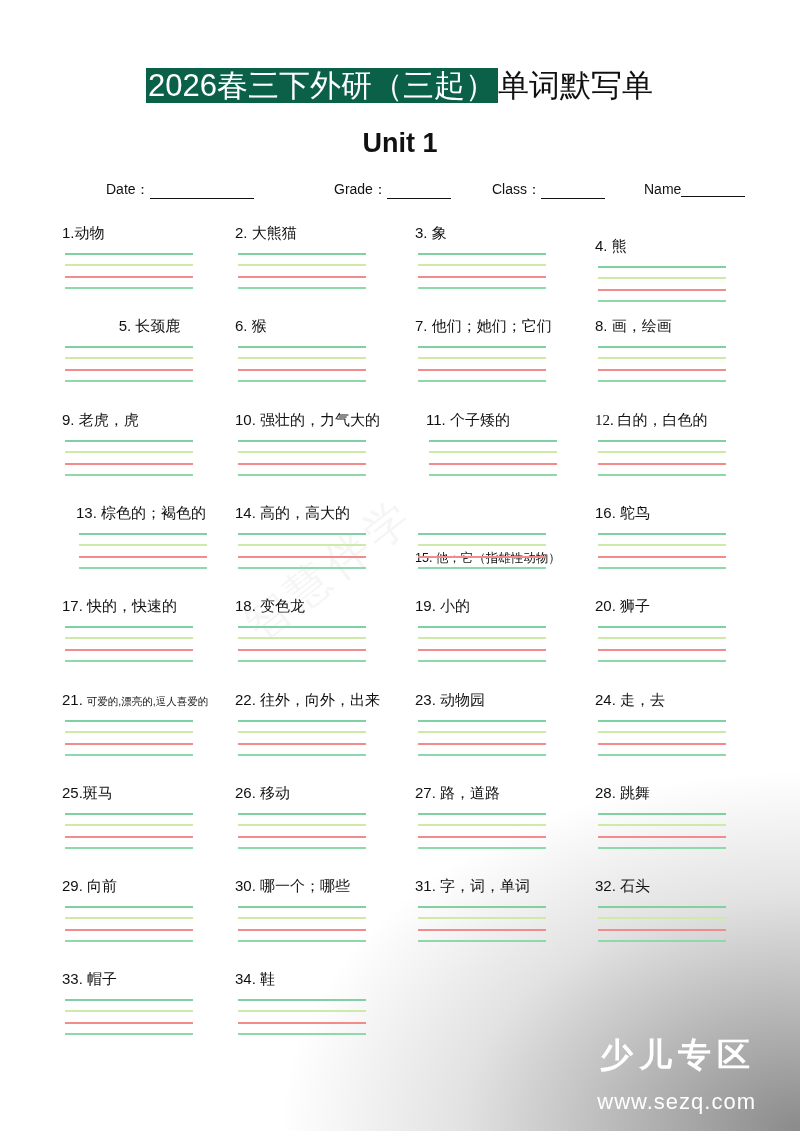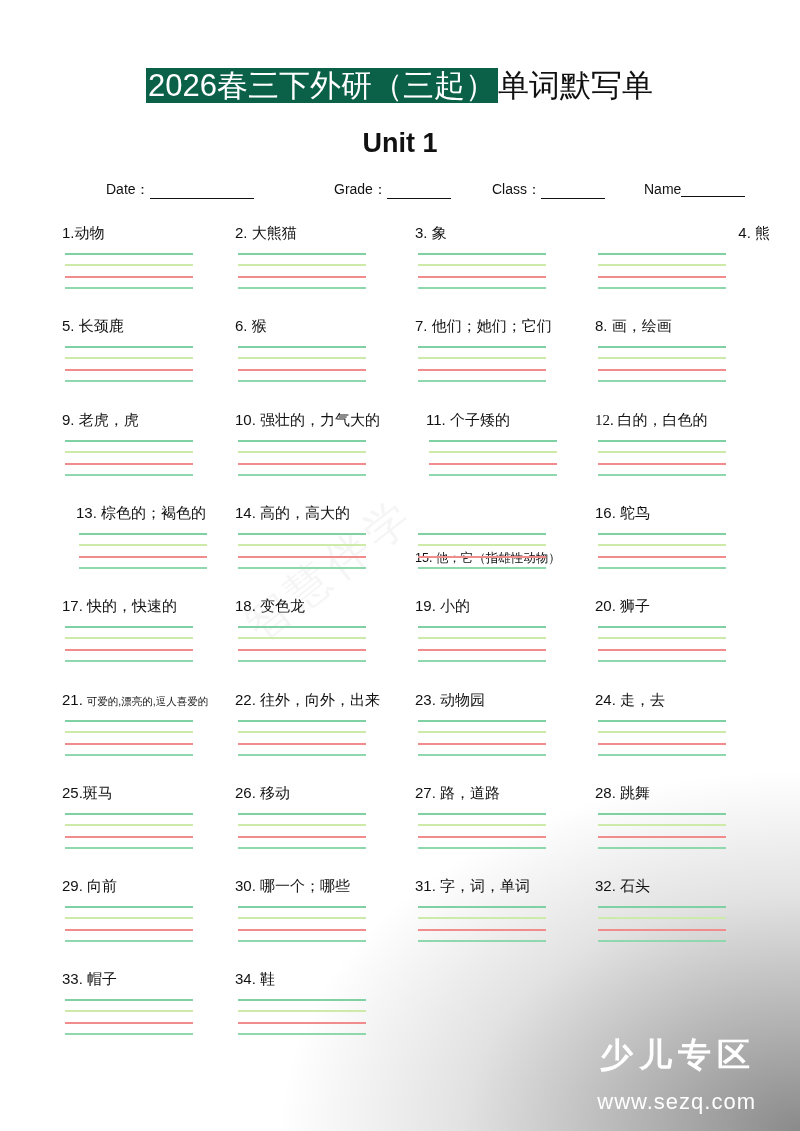--- a/index.html
+++ b/index.html
@@ -70,30 +70,30 @@
     </div>
     <div class="cell" style="left: 415px; top: 224px;">
       <div class="lbl"><span>3.  象</span></div>
       <div class="lines">
         <div class="l1"></div>
         <div class="l2"></div>
         <div class="l3"></div>
         <div class="l4"></div>
       </div>
     </div>
-    <div class="cell" style="left: 595px; top: 224px; text-align: right;">
+    <div class="cell" style="left: 595px; top: 237px;">
       <div class="lbl"><span>4.  熊</span></div>
       <div class="lines">
         <div class="l1"></div>
         <div class="l2"></div>
         <div class="l3"></div>
         <div class="l4"></div>
       </div>
     </div>
-    <div class="cell" style="left: 62px; top: 317.3px;">
+    <div class="cell" style="left: 62px; top: 317.3px; text-align: center;">
       <div class="lbl"><span>5.  长颈鹿</span></div>
       <div class="lines">
         <div class="l1"></div>
         <div class="l2"></div>
         <div class="l3"></div>
         <div class="l4"></div>
       </div>
     </div>
     <div class="cell" style="left: 235px; top: 317.3px;">
       <div class="lbl"><span>6.  猴</span></div>

